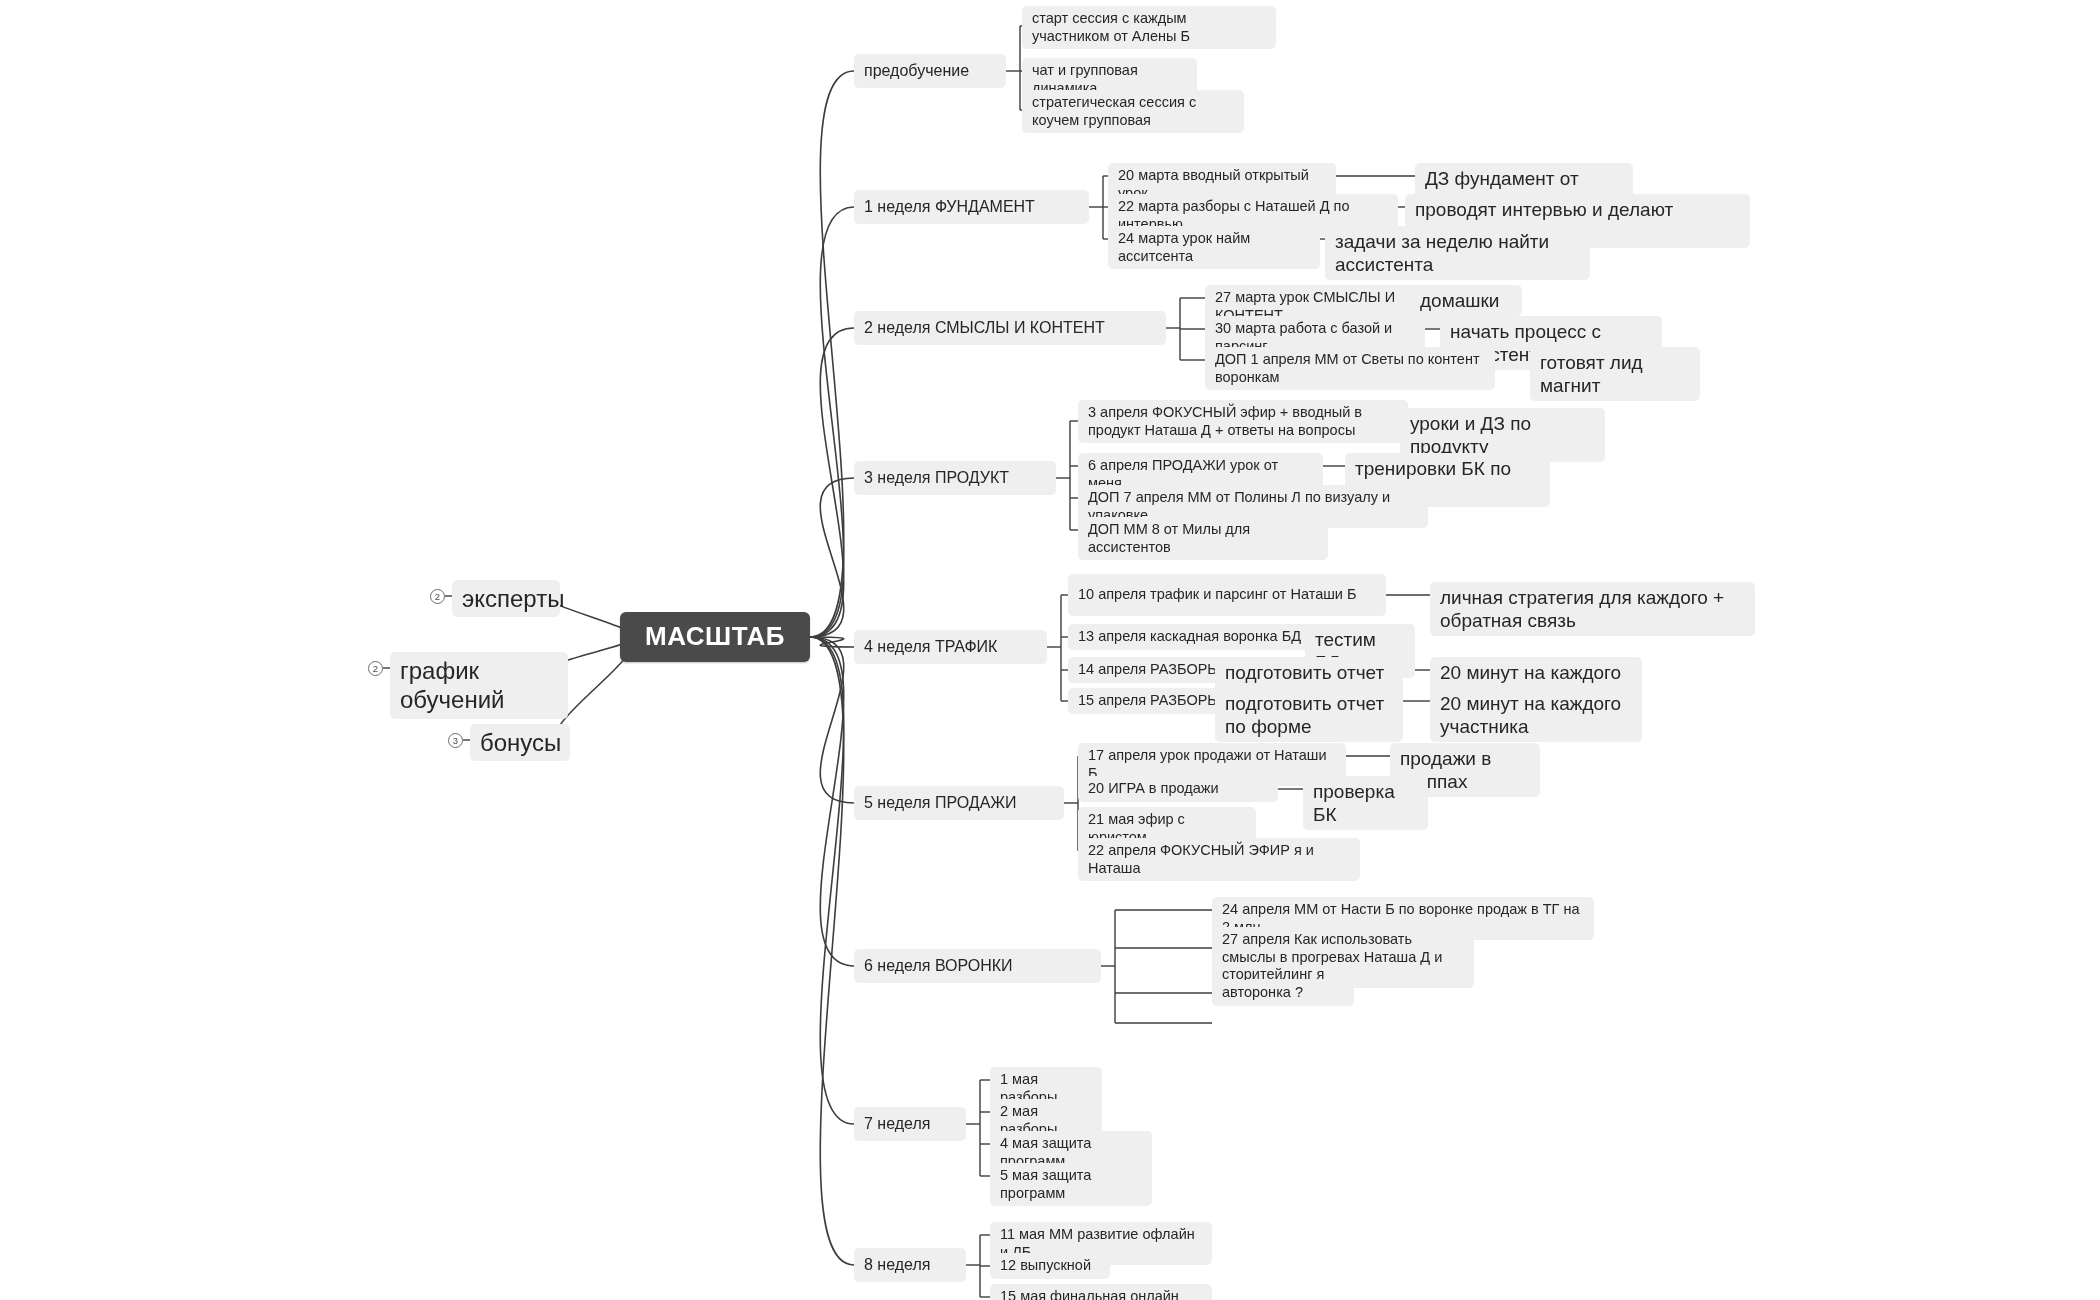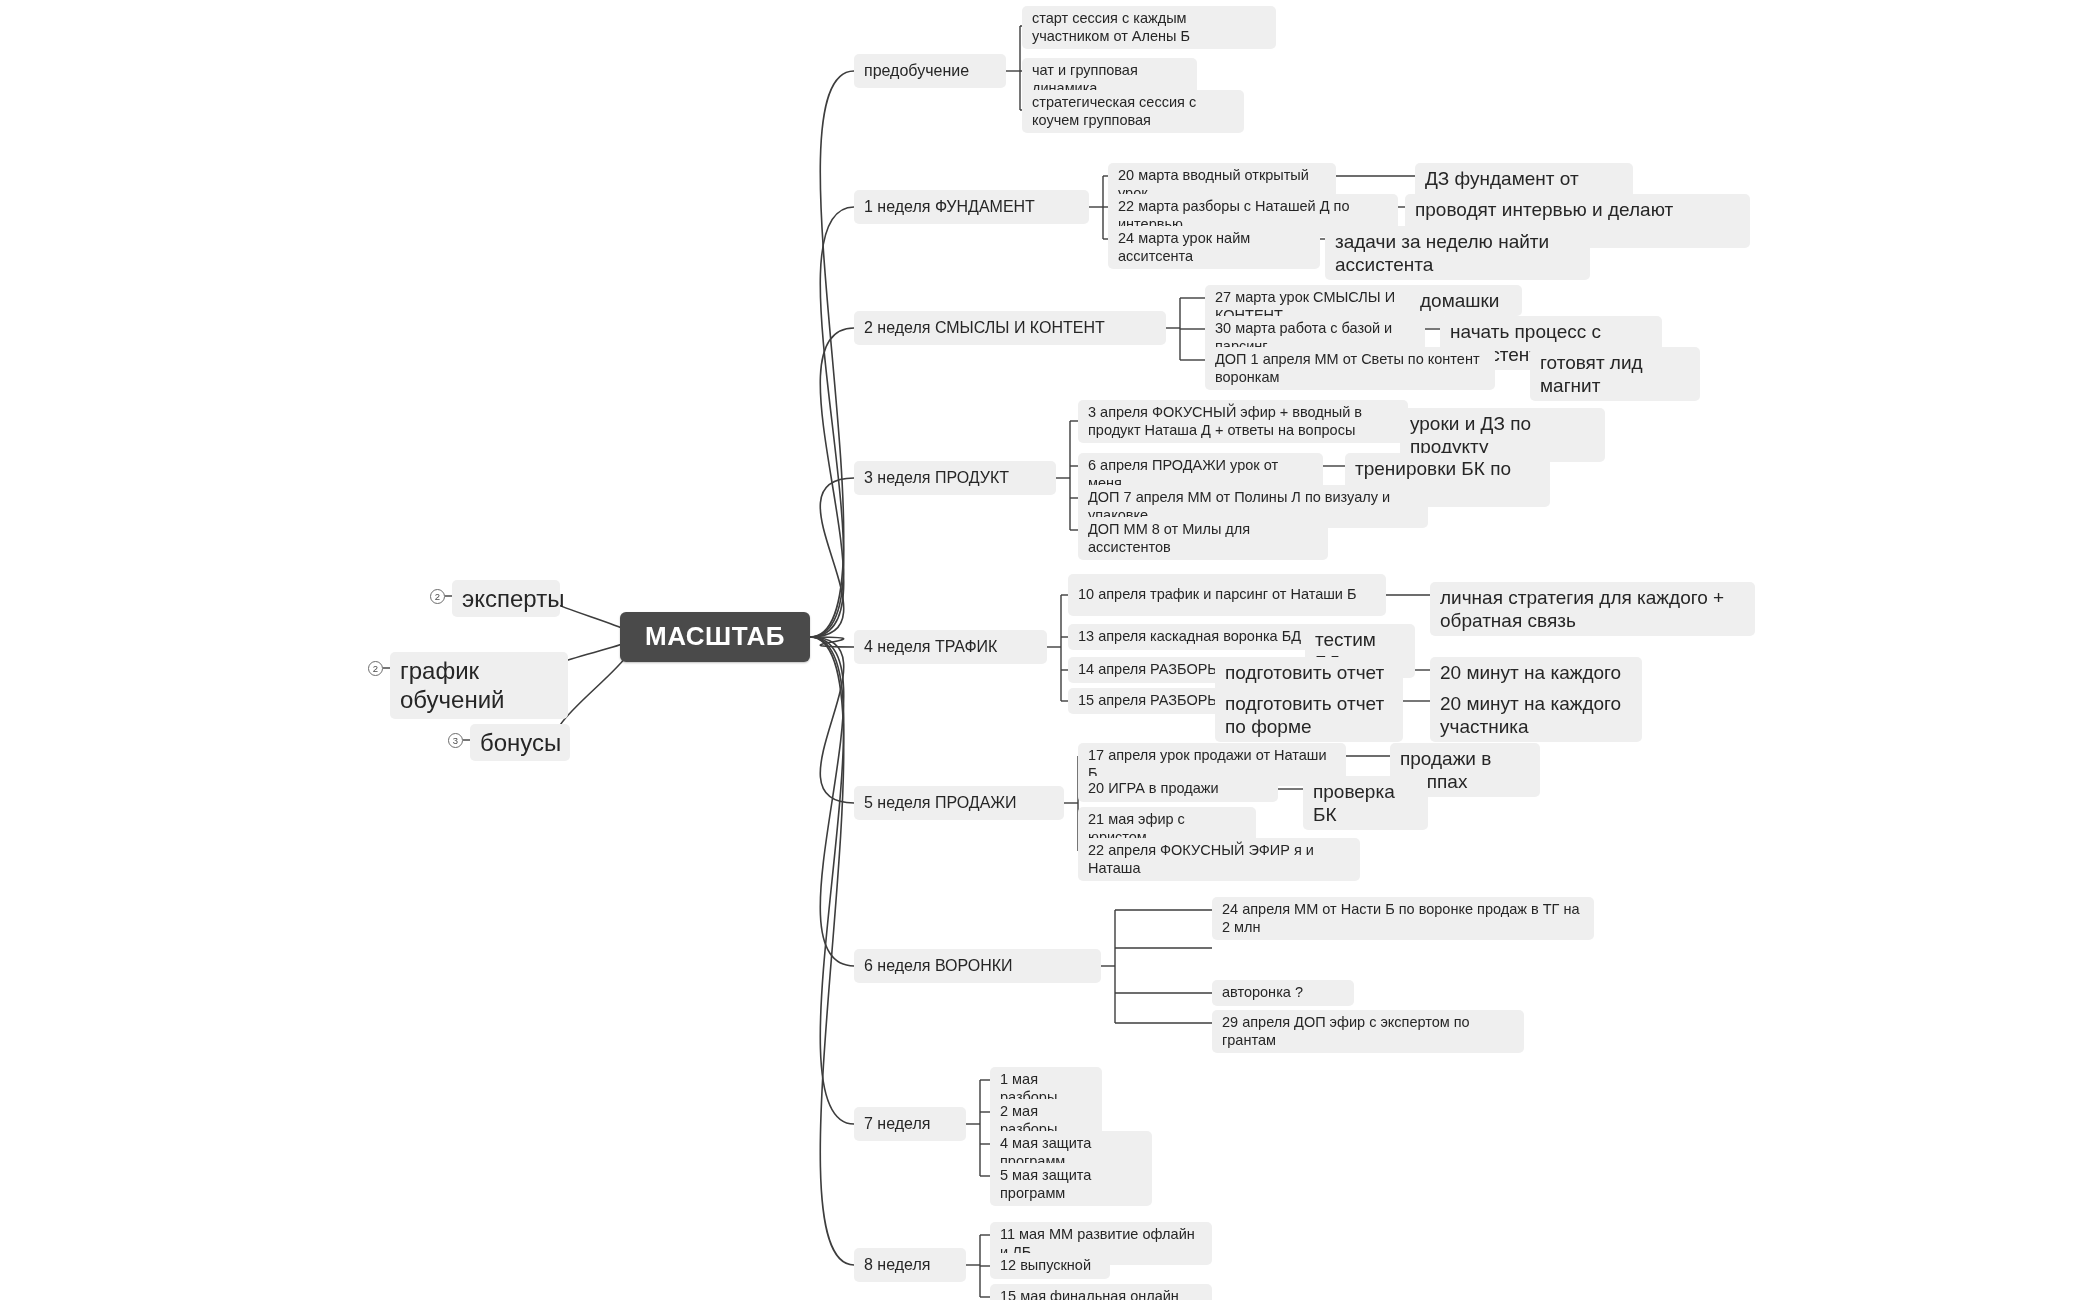--- a/index.html
+++ b/index.html
@@ -183,22 +183,22 @@
     <div class="node leaf2" style="left: 1430px; top: 688px; width: 212px; min-height: 26px;">20 минут на каждого участника</div>
     <div class="node lvl1" style="left: 854px; top: 786px; width: 210px; min-height: 34px;">5 неделя ПРОДАЖИ</div>
     <div class="node leaf" style="left: 1078px; top: 743px; width: 268px; min-height: 26px;">17 апреля урок продажи от Наташи Б</div>
     <div class="node leaf2" style="left: 1390px; top: 743px; width: 150px; min-height: 26px;">продажи в группах</div>
     <div class="node leaf" style="left: 1078px; top: 776px; width: 200px; min-height: 26px;">20 ИГРА в продажи</div>
     <div class="node leaf2" style="left: 1303px; top: 776px; width: 125px; min-height: 26px;">проверка БК</div>
     <div class="node leaf" style="left: 1078px; top: 807px; width: 178px; min-height: 26px;">21  мая эфир с юристом</div>
     <div class="node leaf" style="left: 1078px; top: 838px; width: 282px; min-height: 26px;">22 апреля  ФОКУСНЫЙ ЭФИР я и Наташа</div>
     <div class="node lvl1" style="left: 854px; top: 949px; width: 247px; min-height: 34px;">6 неделя ВОРОНКИ</div>
     <div class="node leaf" style="left: 1212px; top: 897px; width: 382px; min-height: 26px;">24 апреля ММ от Насти Б по воронке продаж в ТГ на 2 млн</div>
+    <div class="node leaf" style="left: 1212px; top: 927px; width: 262px; min-height: 42px; align-items: center;">27  апреля Как использовать смыслы в прогревах Наташа Д и сторитейлинг  я</div>
     <div class="node leaf" style="left: 1212px; top: 980px; width: 142px; min-height: 26px;">авторонка ?</div>
-    <div class="node leaf" style="left: 1212px; top: 1010px; width: 312px; min-height: 26px;">29 апреля ДОП эфир с экспертом по грантам</div>
     <div class="node lvl1" style="left: 854px; top: 1107px; width: 112px; min-height: 34px;">7 неделя</div>
     <div class="node leaf" style="left: 990px; top: 1067px; width: 112px; min-height: 26px;">1 мая разборы</div>
     <div class="node leaf" style="left: 990px; top: 1099px; width: 112px; min-height: 26px;">2 мая разборы</div>
     <div class="node leaf" style="left: 990px; top: 1131px; width: 162px; min-height: 26px;">4 мая защита программ</div>
     <div class="node leaf" style="left: 990px; top: 1163px; width: 162px; min-height: 26px;">5 мая защита программ</div>
     <div class="node lvl1" style="left: 854px; top: 1248px; width: 112px; min-height: 34px;">8 неделя</div>
     <div class="node leaf" style="left: 990px; top: 1222px; width: 222px; min-height: 26px;">11 мая ММ развитие офлайн и ЛБ</div>
     <div class="node leaf" style="left: 990px; top: 1253px; width: 120px; min-height: 26px;">12 выпускной</div>
     <div class="node leaf" style="left: 990px; top: 1284px; width: 222px; min-height: 26px;">15 мая финальная онлайн встреча</div>
   </div>

